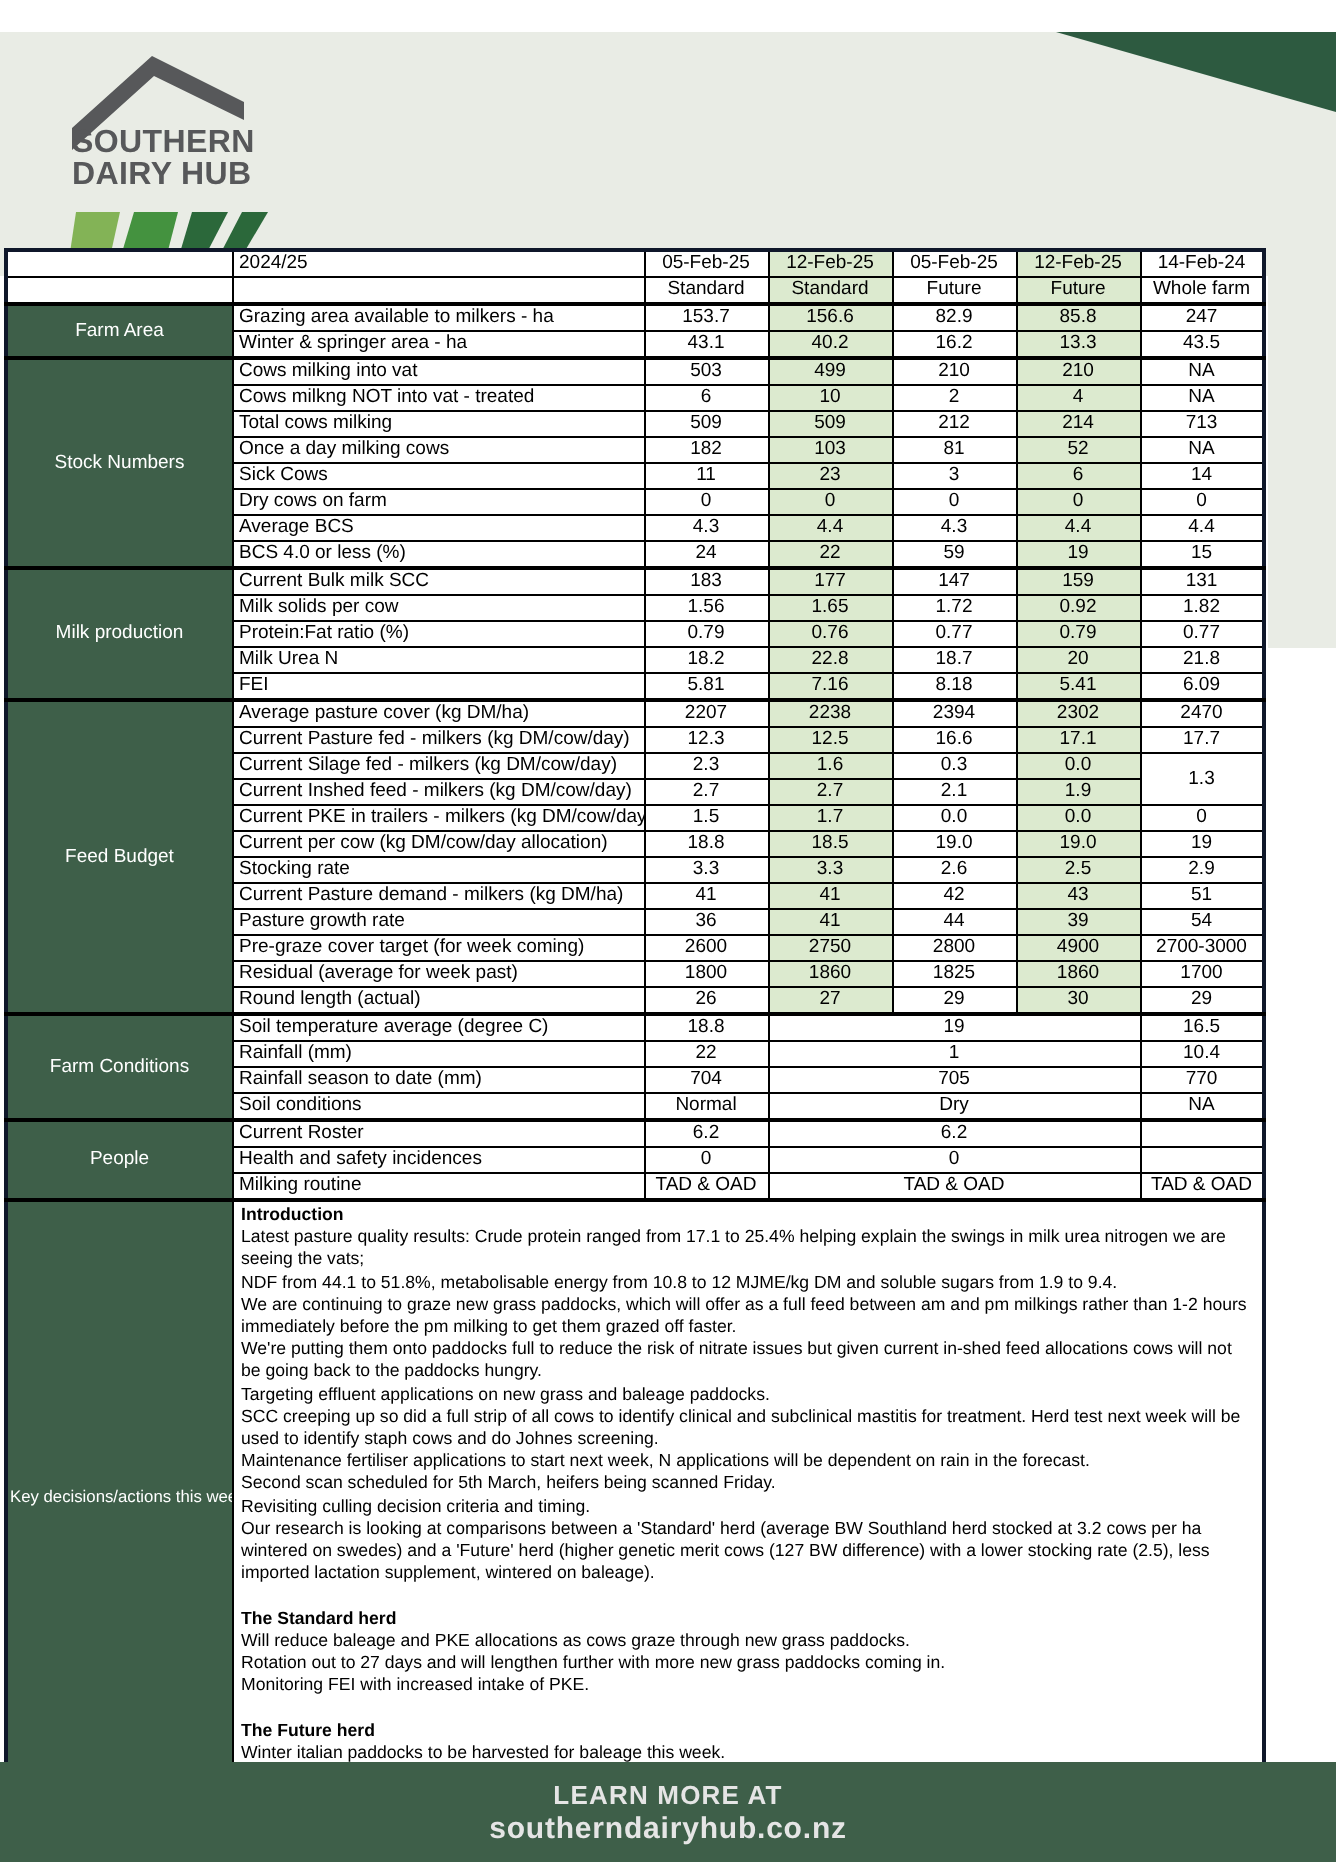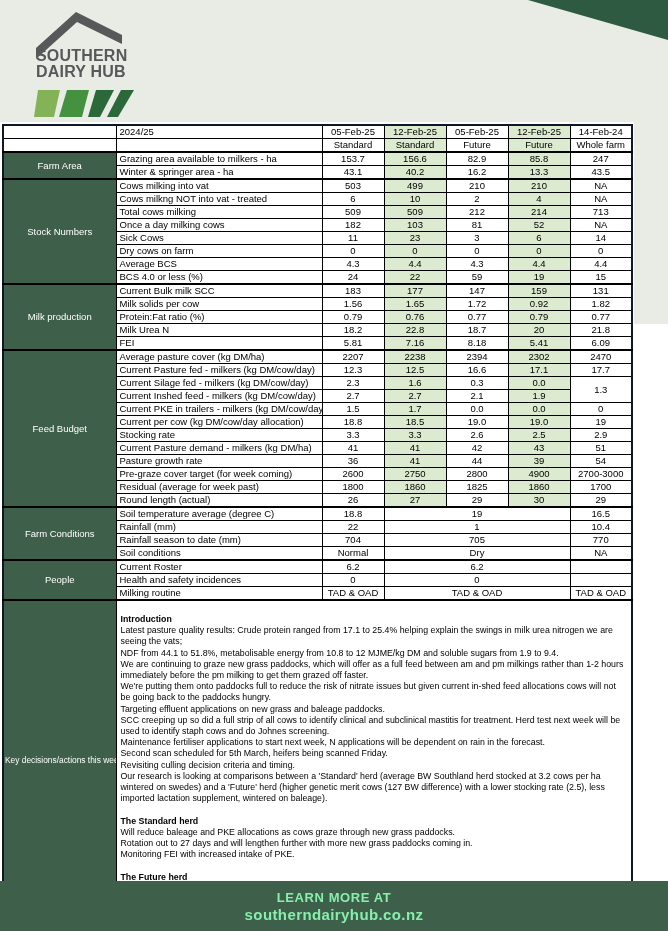--- a/index.html
+++ b/index.html
@@ -6,45 +6,45 @@
     --dark-green:#3e5f49;
     --darker-green:#2d5a40;
     --light-green:#dceacf;
     --banner-bg:#e9ece5;
     --title-green:#2f6a4c;
     --logo-gray:#57585a;
   }
   *{box-sizing:border-box;margin:0;padding:0;}
   body{background:#fff;font-family:"Liberation Sans",sans-serif;}
   .page{position:relative;width:668px;height:931px;background:#fff;overflow:hidden;margin:0 auto;}
-  .banner{position:absolute;top:0;left:0;width:668px;height:122px;background:var(--banner-bg);}
+  .banner{position:absolute;top:16px;left:0;width:668px;height:122px;background:var(--banner-bg);}
   .corner-triangle{position:absolute;top:0;right:0;width:140px;height:40px;background:var(--darker-green);
     clip-path:polygon(0 0,100% 0,100% 100%);}
   .logo{position:absolute;left:30px;top:10px;width:132px;height:108px;}
   .logo-text{position:absolute;left:36px;top:48px;color:var(--logo-gray);font-weight:bold;
     font-size:16px;line-height:16px;letter-spacing:0.2px;}
   .title{position:absolute;left:175px;top:56px;font-size:30px;font-weight:800;
     color:var(--title-green);letter-spacing:0.2px;}
   .right-panel{position:absolute;left:634px;top:122px;width:34px;height:202px;background:var(--banner-bg);}
   table.weekly{position:absolute;top:124px;left:2px;width:631px;border-collapse:collapse;
     table-layout:fixed;font-size:9.5px;color:#000;border:2px solid #0f172a;}
   td{border:1px solid #000;height:12px;line-height:12px;padding:0 3px;overflow:hidden;
     white-space:nowrap;background:#fff;}
   td.cat{background:var(--dark-green);color:#fff;text-align:center;white-space:normal;line-height:10px;margin-top:20px;}
   td.cat-small{font-size:8.4px;white-space:nowrap;padding:0 1px;}
   td.lbl{text-align:left;}
   td.val{text-align:center;}
   td.hl{background:var(--light-green);}
   tr.group-start td{border-top:2px solid #000;}
-  td.notes{vertical-align:top;white-space:normal;height:274px;padding:13px 4px;
+  td.notes{vertical-align:top;white-space:normal;height:274px;padding:1px 4px;
     font-size:8.8px;line-height:11.2px;}
   td.notes .line{min-height:11.2px;}
   td.notes .bold{font-weight:bold;}
   .footer{position:absolute;left:0;bottom:0;width:668px;height:50px;background:var(--dark-green);
-    color:#86efac;text-align:center;display:flex;flex-direction:column;justify-content:center;gap:1px;}
+    color:#e5e5e5;text-align:center;display:flex;flex-direction:column;justify-content:center;gap:1px;}
   .footer .f1{font-size:13px;font-weight:bold;letter-spacing:0.6px;}
   .footer .f2{font-size:15px;font-weight:bold;letter-spacing:0.4px;}
 </style>
 </head>
 <body>
 
 <div class="page">
 
   <div class="banner">
     <svg class="logo" viewBox="0 0 132 108" xmlns="http://www.w3.org/2000/svg">

